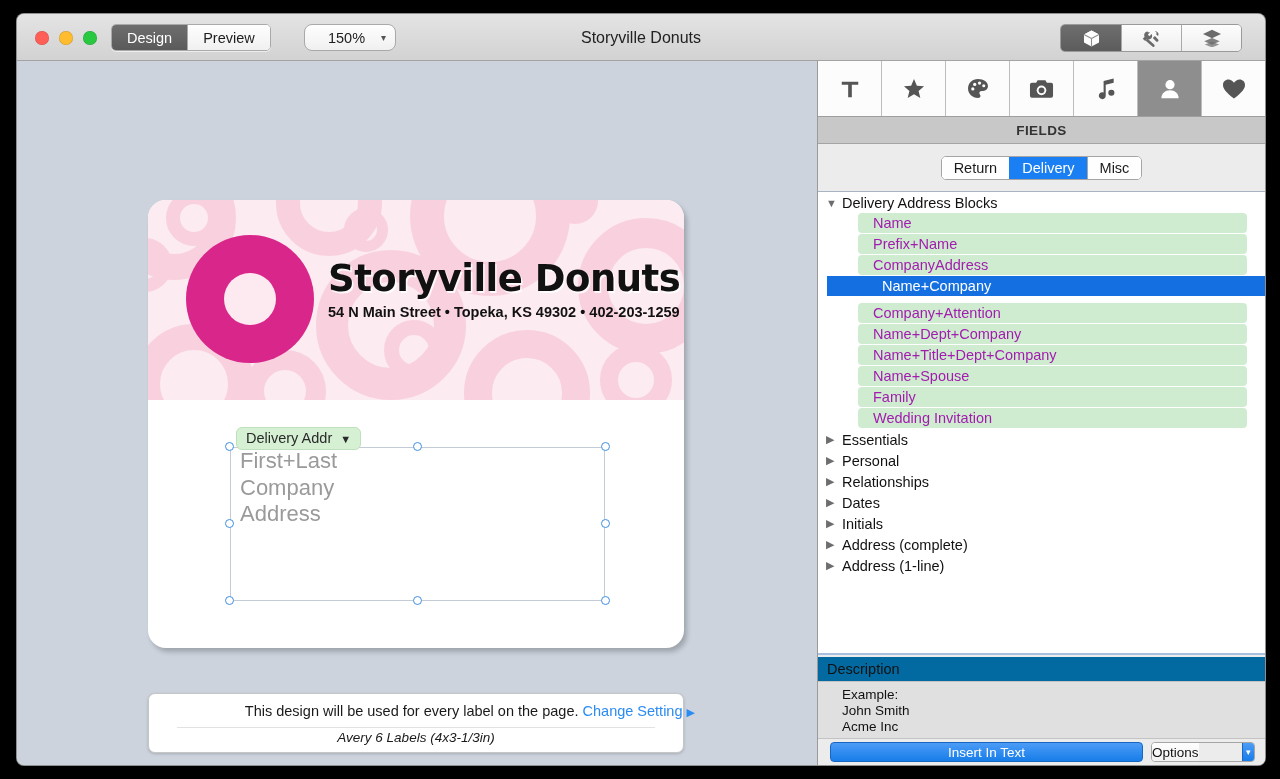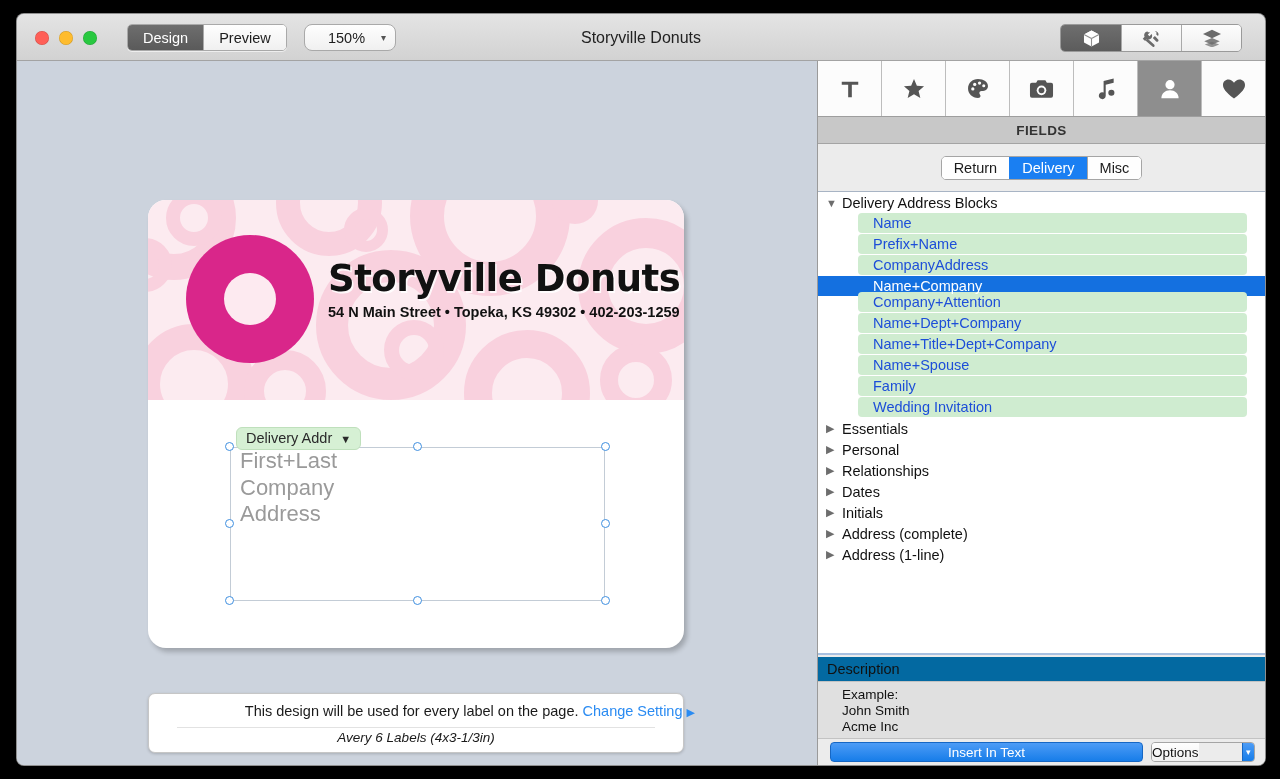--- a/index.html
+++ b/index.html
@@ -36,21 +36,20 @@
   .traffic.min   { left: 42px; background: #febc2e; box-shadow: inset 0 0 0 0.5px rgba(0,0,0,.18); }
   .traffic.max   { left: 66px; background: #28c840; box-shadow: inset 0 0 0 0.5px rgba(0,0,0,.18); }
 
   #mode-seg {
     position: absolute; left: 94px; top: 10px;
     height: 27px; display: flex;
     border: 1px solid #a9a9a9; border-radius: 5px;
     overflow: hidden;
     background: #fdfdfd;
     box-shadow: 0 1px 0 rgba(255,255,255,.6);
-    margin-left: 16px;
   }
   #mode-seg .seg {
     display: flex; align-items: center; justify-content: center;
     padding: 0 15px; font-size: 14.5px; color: #1d1d1d;
     background: linear-gradient(to bottom,#fefefe,#f0f0f0);
     cursor: default;
   }
   #mode-seg .seg.active {
     background: linear-gradient(to bottom,#6e6e6e,#5a5a5a);
     color: #fff;
@@ -270,25 +269,25 @@
   }
   .grp .tri {
     width: 16px; font-size: 11px; color: #6d6d6d; flex: 0 0 16px;
   }
   .pill-row { padding: 0 18px 0 40px; height: 21px; }
   .pill {
     height: 20px; line-height: 20px;
     border-radius: 4px;
     background: #cfecd0;
     padding-left: 15px;
-    font-size: 14.5px; color: #1d4ed8;
+    font-size: 14.5px; color: #a21caf;
     overflow: hidden; white-space: nowrap;
   }
   .pill-row.selected {
-    padding: 0; height: 16px;
+    padding: 0; height: 27px; margin-left: 9px;
   }
   .pill-row.selected .pill {
     background: #1470e0;
     color: #fff;
     border-radius: 0;
     padding-left: 55px;
   }
 
   #desc-hdr {
     position: absolute; left: 0; top: 596px; width: 100%; height: 25px;

